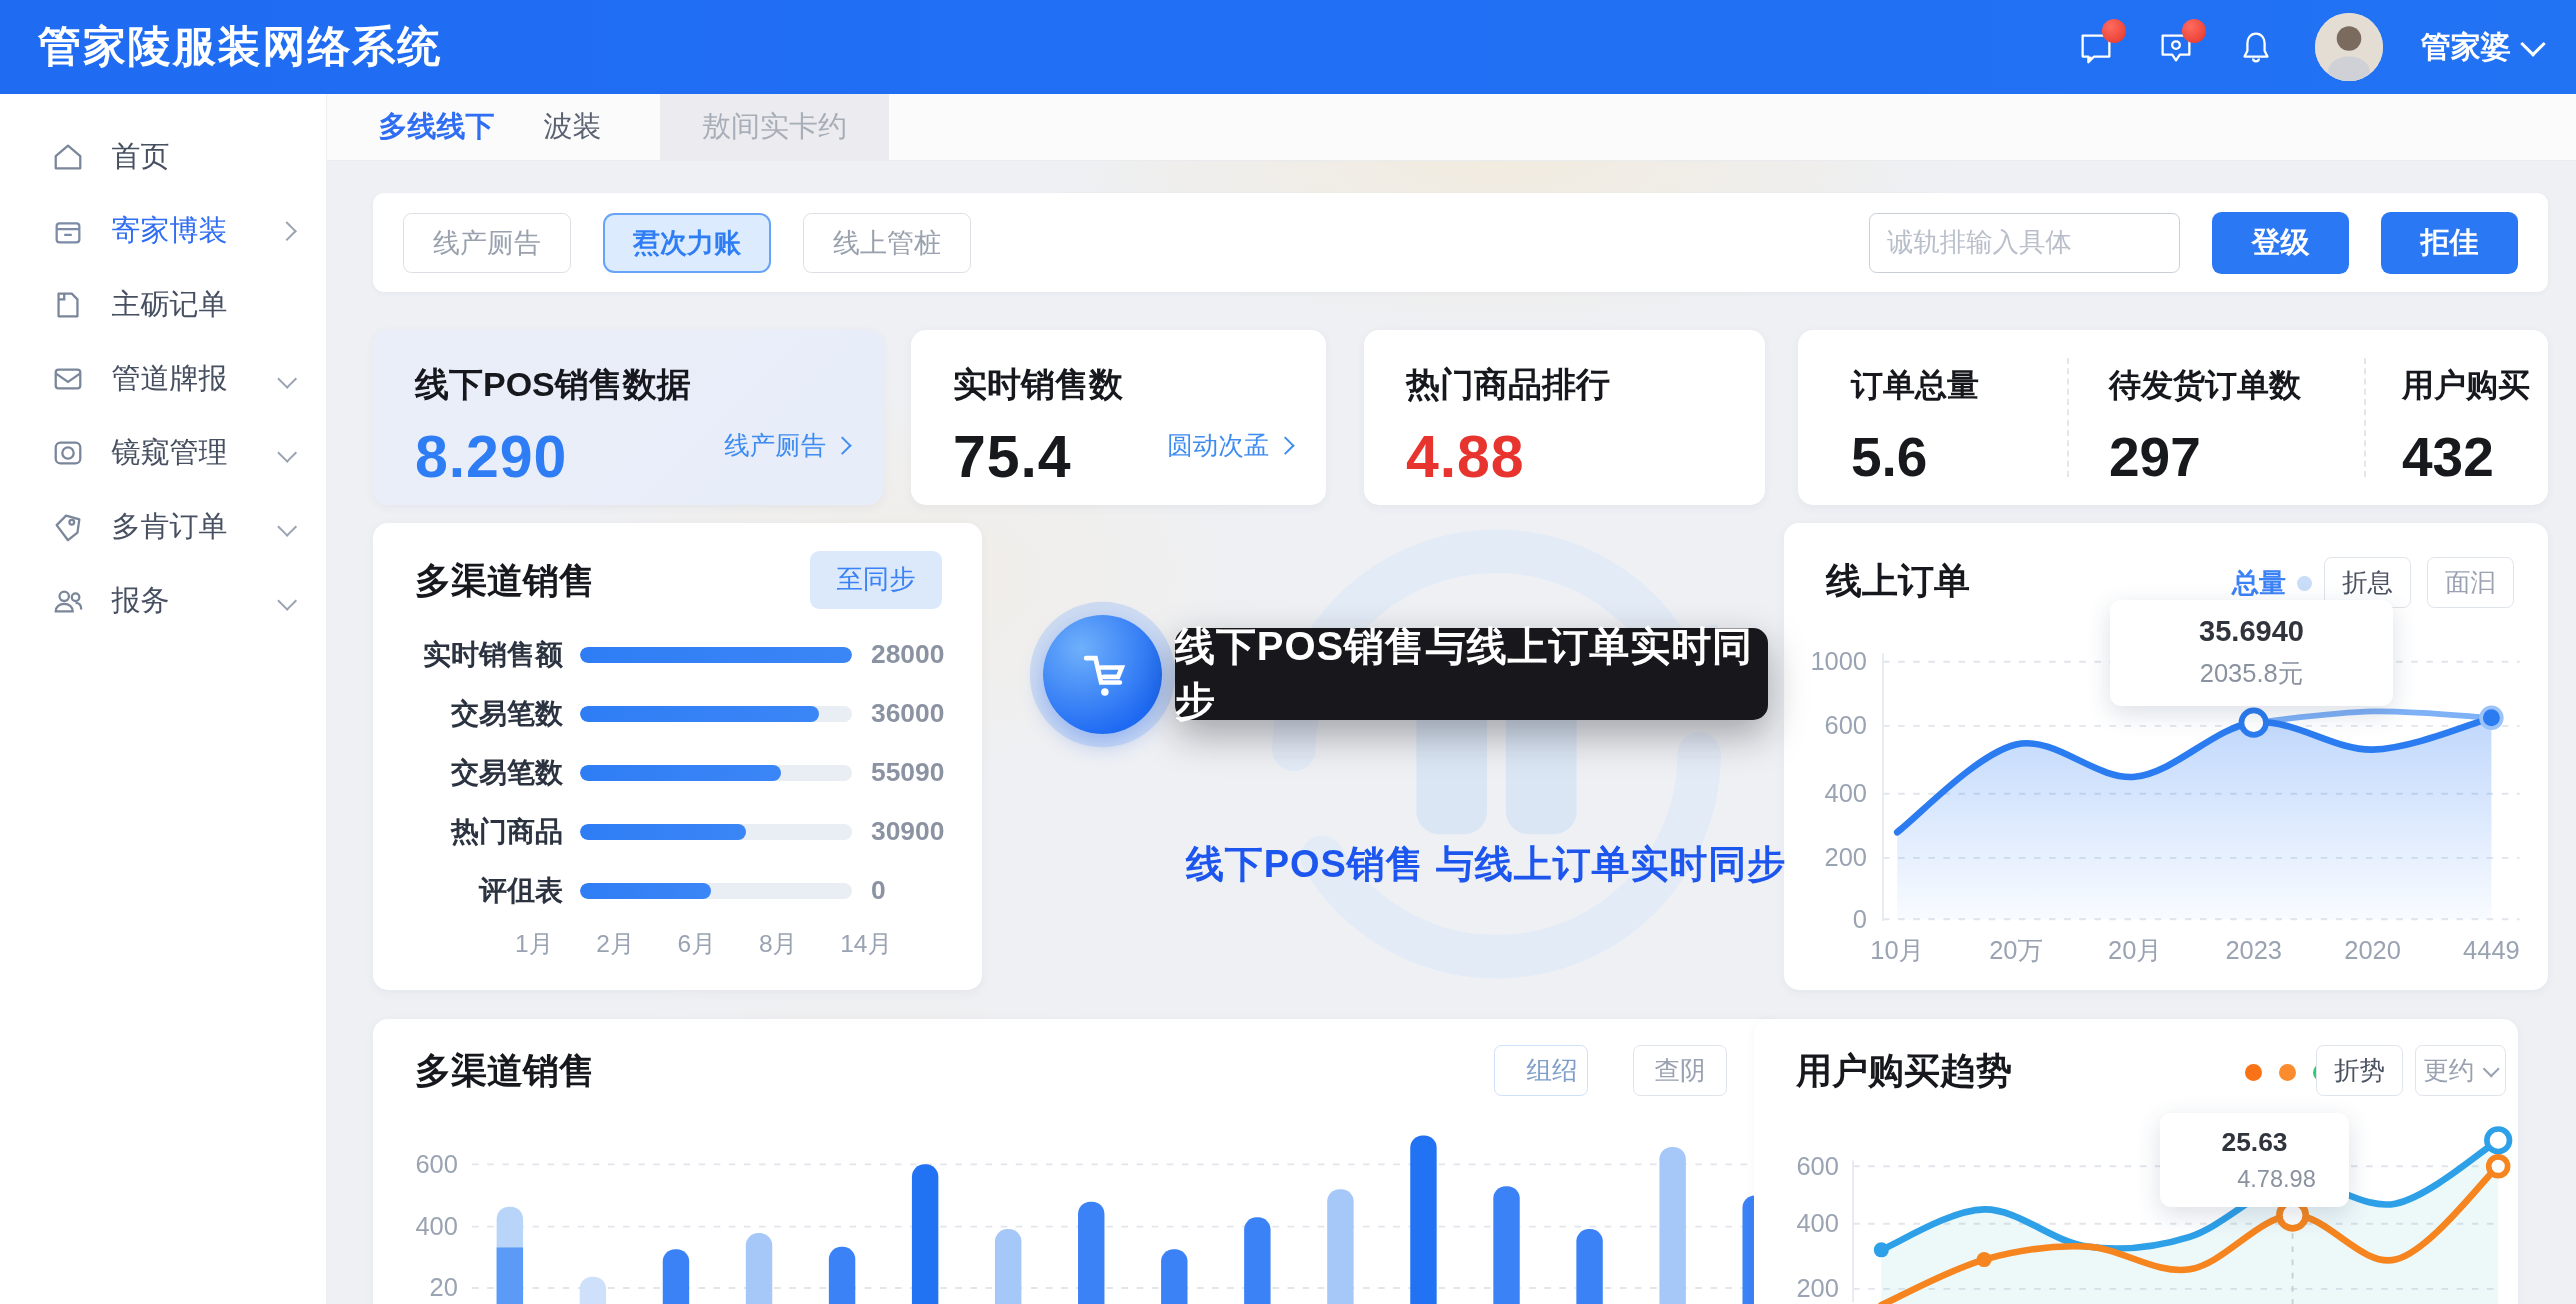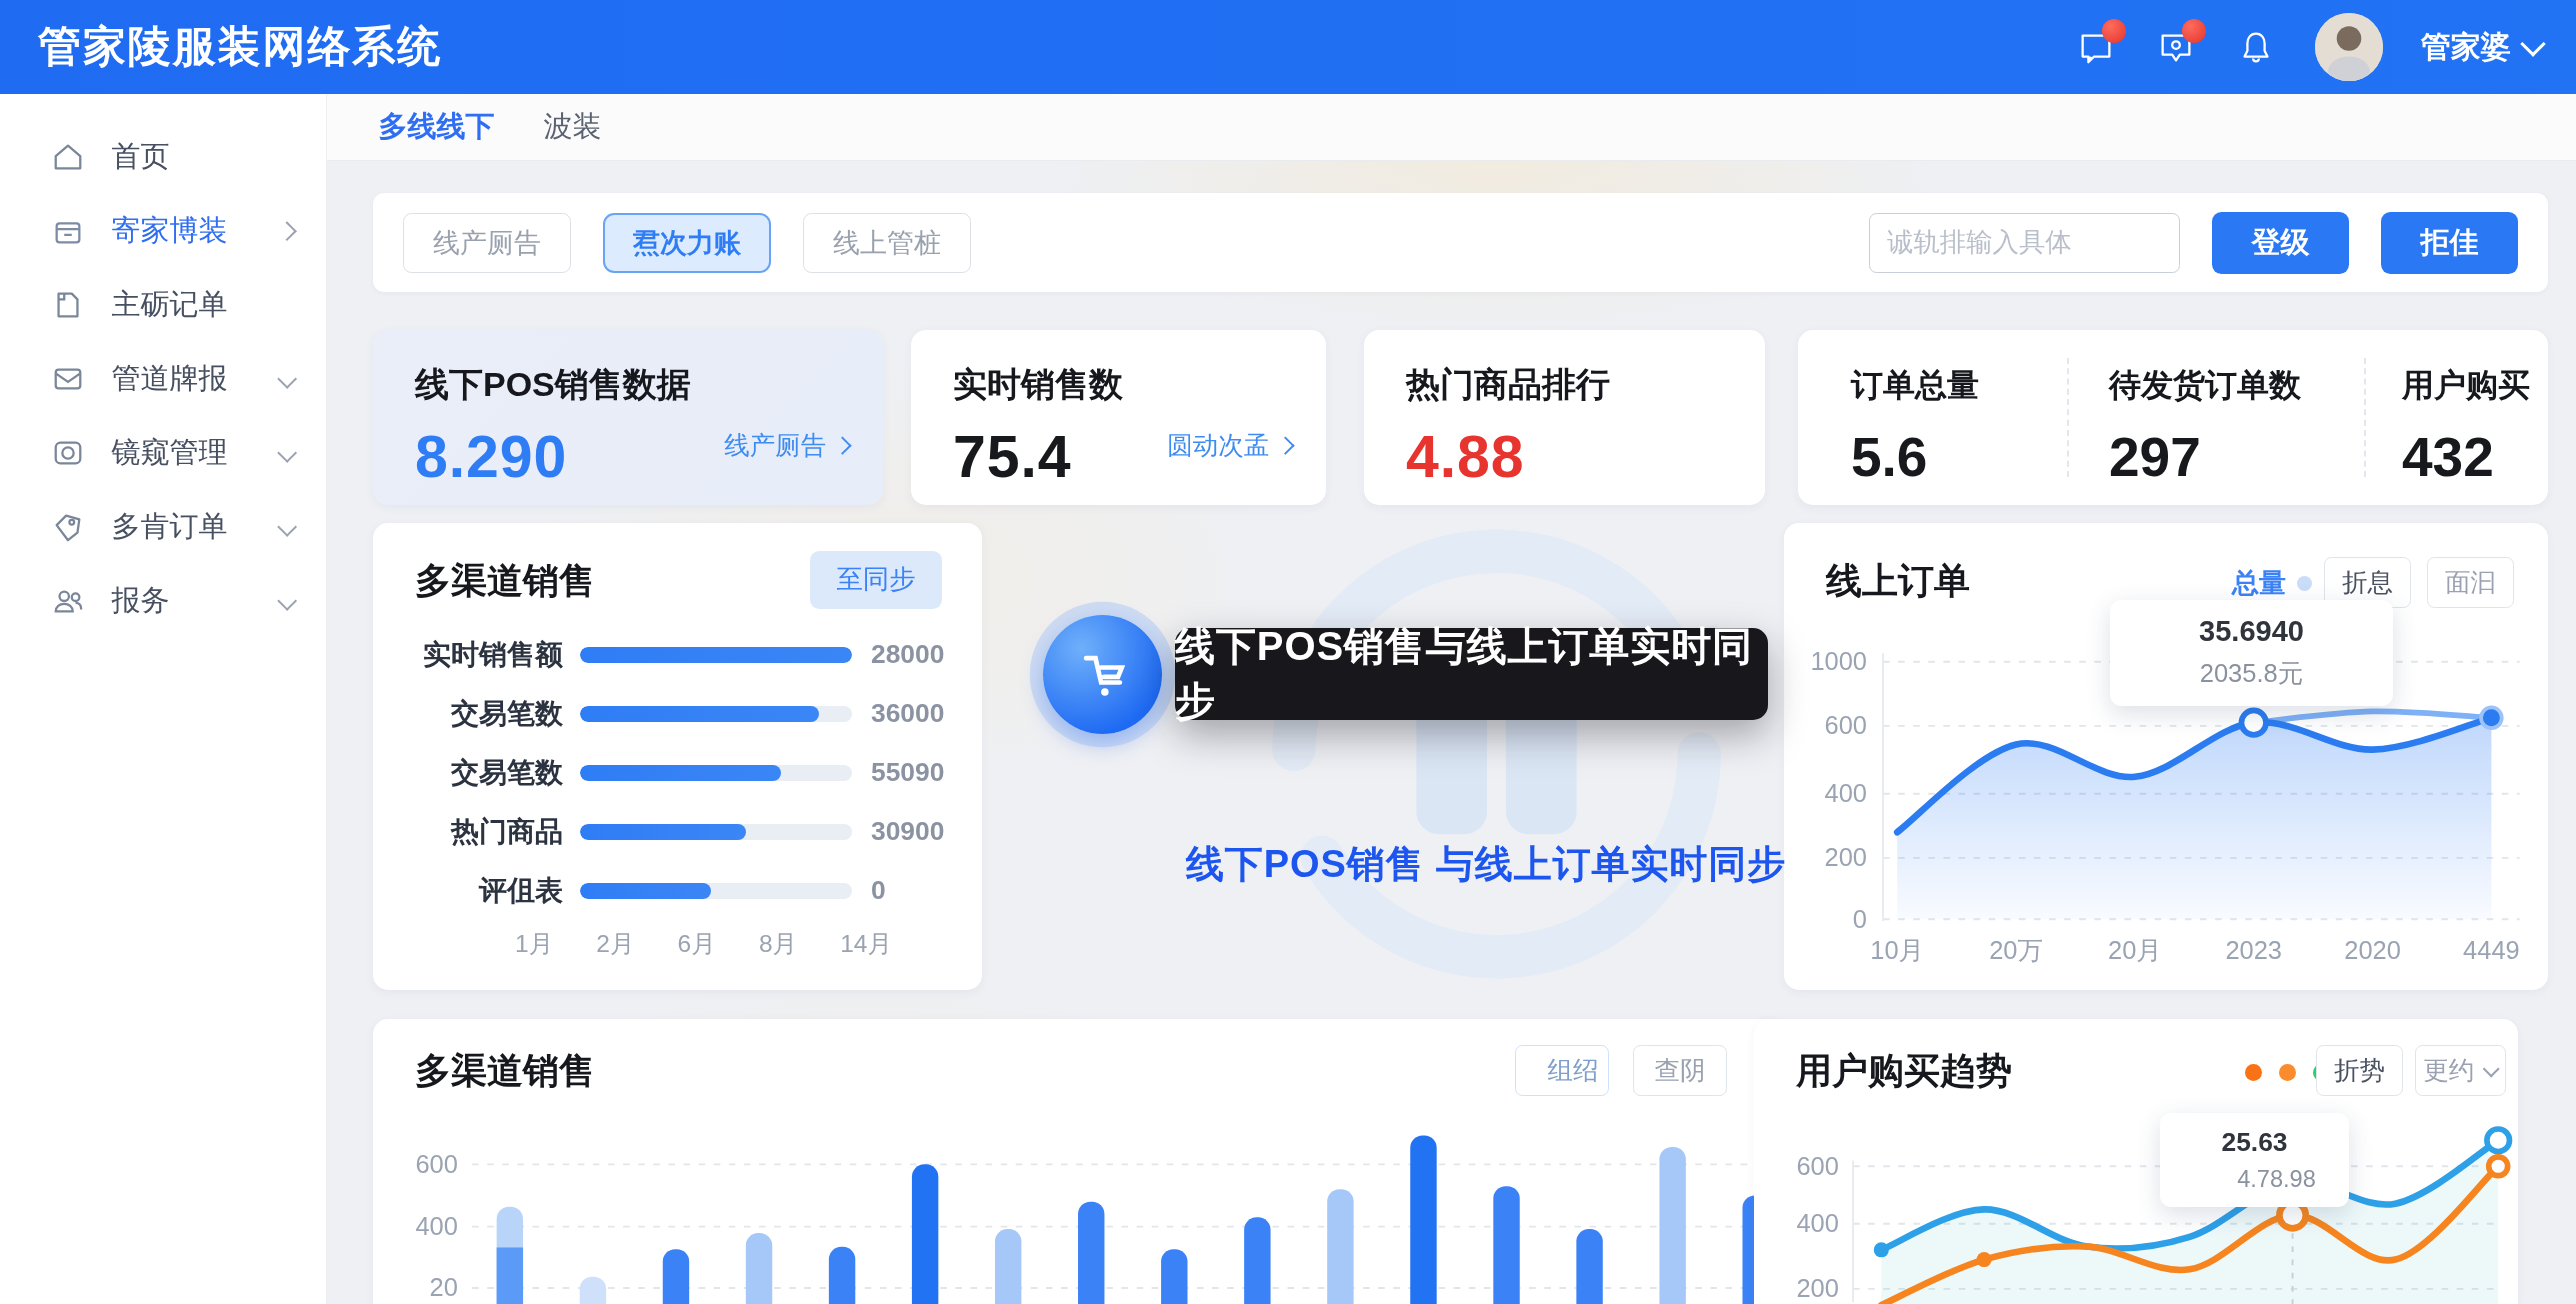--- a/index.html
+++ b/index.html
@@ -224,20 +224,21 @@
     <span>报务</span>
     <span class="s-chev down"></span>
   </div>
 </div>
 
 <div class="main">
 
   <div class="tabbar">
     <div class="tab active" style="margin-left:28px">多线线下</div>
     <div class="tab">波装</div>
+    <div class="tab ghost">敖间实卡约</div>
   </div>
 
   <div class="toolbar">
     <button class="fbtn">线产厕告</button>
     <button class="fbtn active">焄次力账</button>
     <button class="fbtn">线上管桩</button>
     <input class="srch" placeholder="诚轨排输入具体" style="">
     <button class="bbtn">登级</button>
     <button class="bbtn">拒佳</button>
   </div>
@@ -385,21 +386,21 @@
         <circle cx="750" cy="206.5" r="11" fill="#2b7cf0" stroke="#9cc3f9" stroke-width="4"></circle>
       </svg>
     <div class="tip-box" style="left:326px;top:77px;width:283px;height:106px;">
       <div class="tip-l1">35.6940</div>
       <div class="tip-l2">2035.8元</div>
     </div>
   </div>
 
   <div class="card cardclip" style="left:47px;top:925px;width:1411px;height:286px;border-radius:15px 15px 0 0;">
     <div class="p-title" style="top:28px;">多渠道销售</div>
-    <button class="obtn" style="right:175px;top:26.4px;width:94px;color:#7f9ec9;border-color:#cfe0fa;padding-left:28px;">组绍</button>
+    <button class="obtn" style="right:196px;top:26.4px;width:94px;color:#7f9ec9;border-color:#cfe0fa;padding-left:28px;">组绍</button>
     <button class="obtn dim" style="right:57px;top:26.4px;width:94px;">查阴</button>
     <svg id="bars-chart" class="chart" width="1411" height="286" viewBox="0 0 1495 303">
         <line x1="105" y1="154" x2="1480" y2="154" stroke="#e1e5ec" stroke-width="2" stroke-dasharray="7 9"></line>
         <text x="90" y="163" text-anchor="end" font-size="27" fill="#9aa3b2" font-family="Liberation Sans, sans-serif">600</text>
         <line x1="105" y1="220" x2="1480" y2="220" stroke="#e1e5ec" stroke-width="2" stroke-dasharray="7 9"></line>
         <text x="90" y="229" text-anchor="end" font-size="27" fill="#9aa3b2" font-family="Liberation Sans, sans-serif">400</text>
         <line x1="105" y1="285" x2="1480" y2="285" stroke="#e1e5ec" stroke-width="2" stroke-dasharray="7 9"></line>
         <text x="90" y="294" text-anchor="end" font-size="27" fill="#9aa3b2" font-family="Liberation Sans, sans-serif">20</text>
         <rect x="131" y="198.88" width="28" height="124.12" rx="13" fill="#b9d4f9"></rect>
         <rect x="131" y="242.06578947368422" width="28" height="80.93421052631578" fill="#5b9bf7"></rect>

